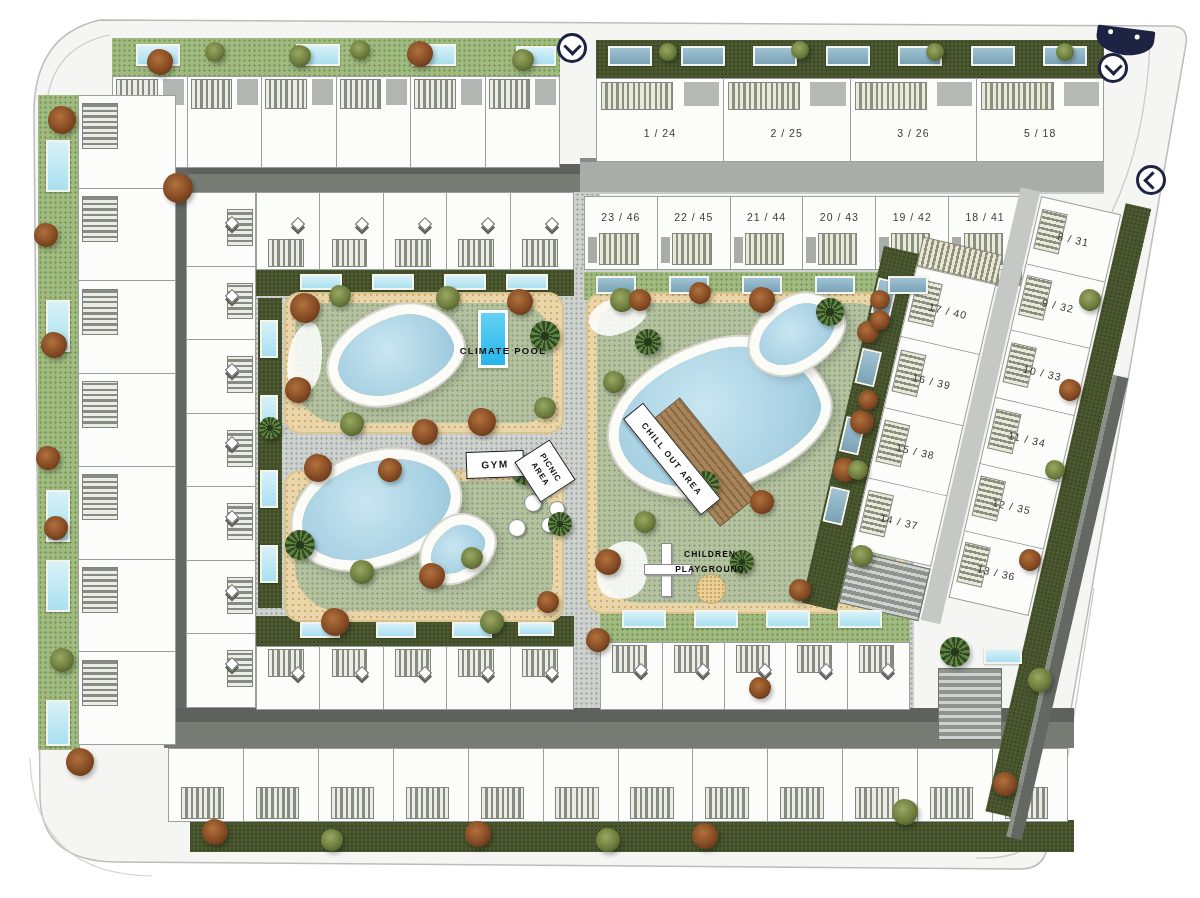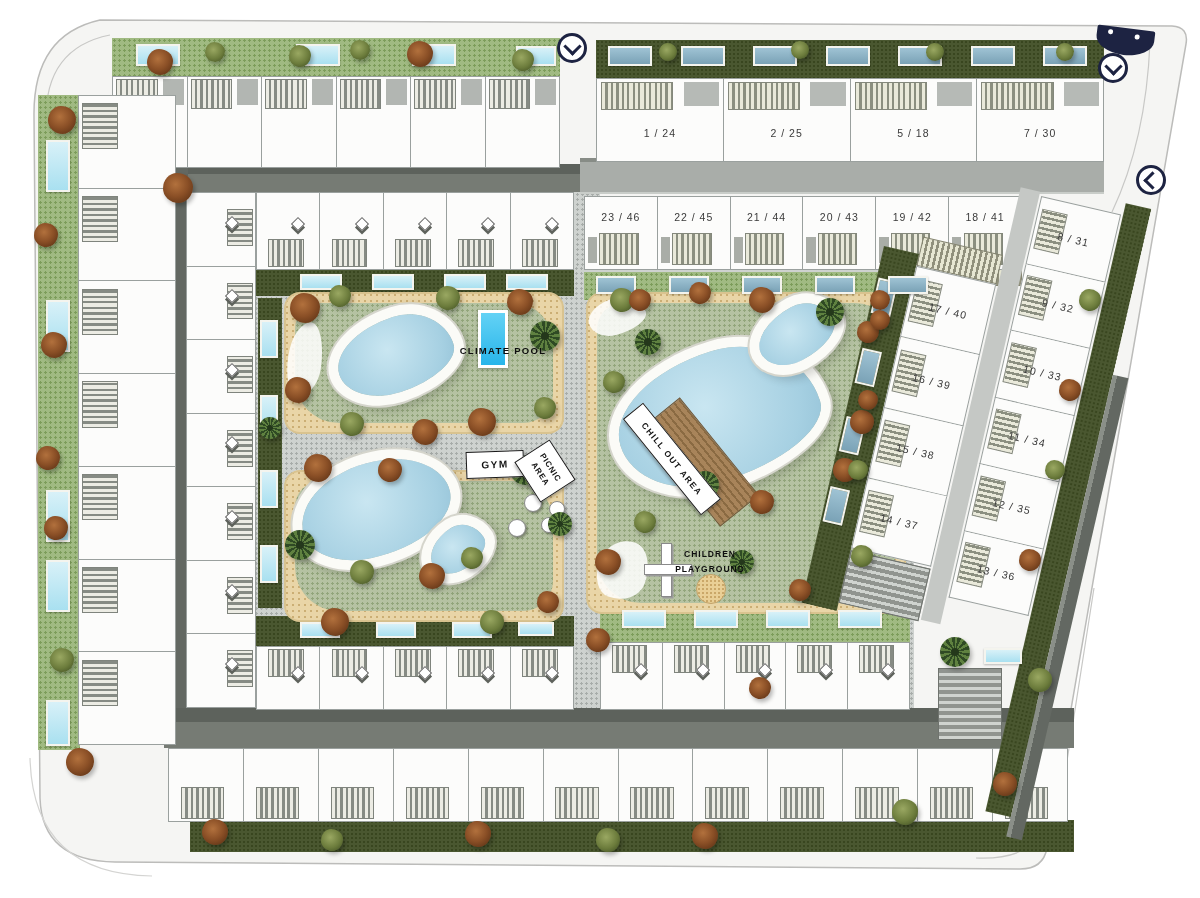--- a/index.html
+++ b/index.html
@@ -184,24 +184,24 @@
         <div class="unit"></div>
       </div>
       <div class="cells h" style="left:596px;top:78px;width:508px;height:84px;" id="nrow">
         <div class="unit">
           <span class="ulabel">1 / 24</span>
         </div>
         <div class="unit">
           <span class="ulabel">2 / 25</span>
         </div>
         <div class="unit">
+          <span class="ulabel">3 / 26</span>
+        </div>
+        <div class="unit">
           <span class="ulabel">5 / 18</span>
-        </div>
-        <div class="unit">
-          <span class="ulabel">7 / 30</span>
         </div>
       </div>
       <div class="cells h" style="left:584px;top:196px;width:438px;height:74px;" id="srow">
         <div class="unit">
           <span class="ulabel">23 / 46</span>
         </div>
         <div class="unit">
           <span class="ulabel">22 / 45</span>
         </div>
         <div class="unit">

